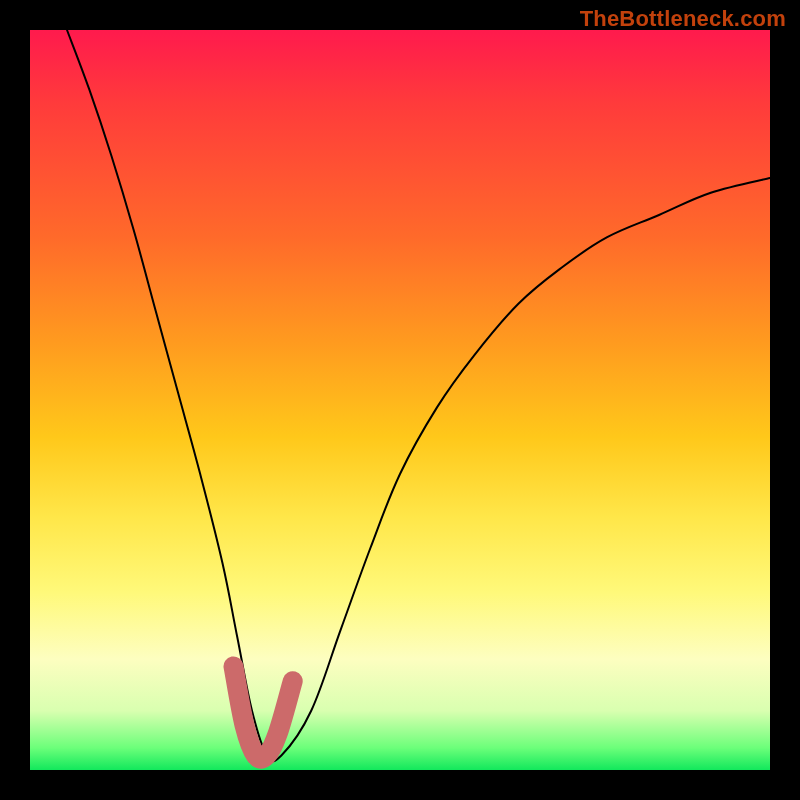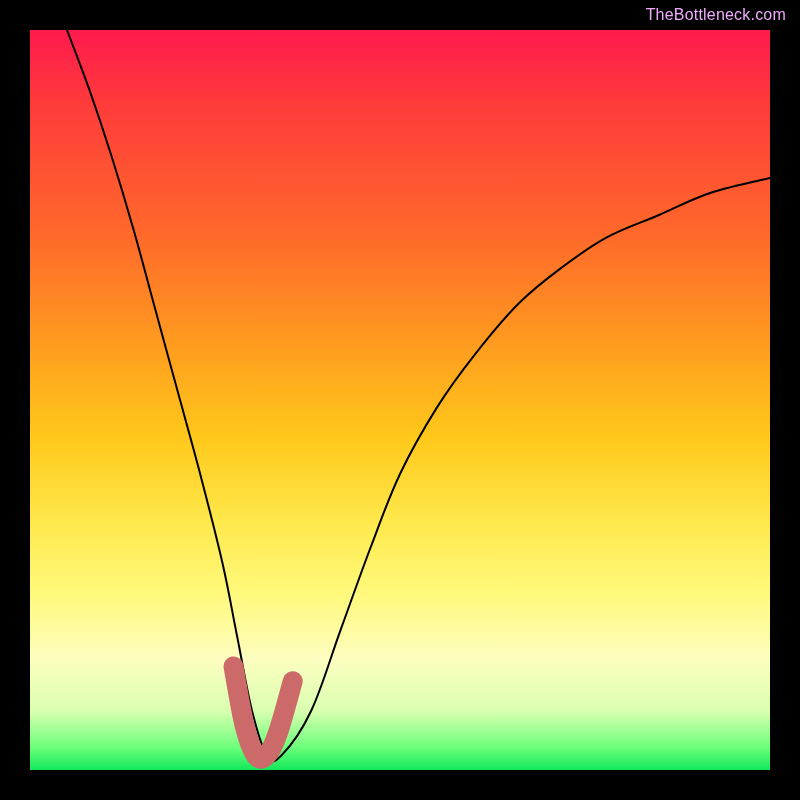--- a/index.html
+++ b/index.html
@@ -28,24 +28,24 @@
       #fdfec0 85%,
       #d9ffb0 92%,
       #6cff7a 97%,
       #12e85c 100%
     );
   }
   .watermark {
     position: absolute;
     top: 6px;
     right: 14px;
-    color: #f0abfc;
-    font-size: 16px;
+    color: #c2410c;
+    font-size: 22px;
     letter-spacing: 0.2px;
-    font-weight: 400;
+    font-weight: 700;
     user-select: none;
   }
   svg.plot {
     position: absolute;
     left: 0;
     top: 0;
     width: 740px;
     height: 740px;
     overflow: visible;
   }

